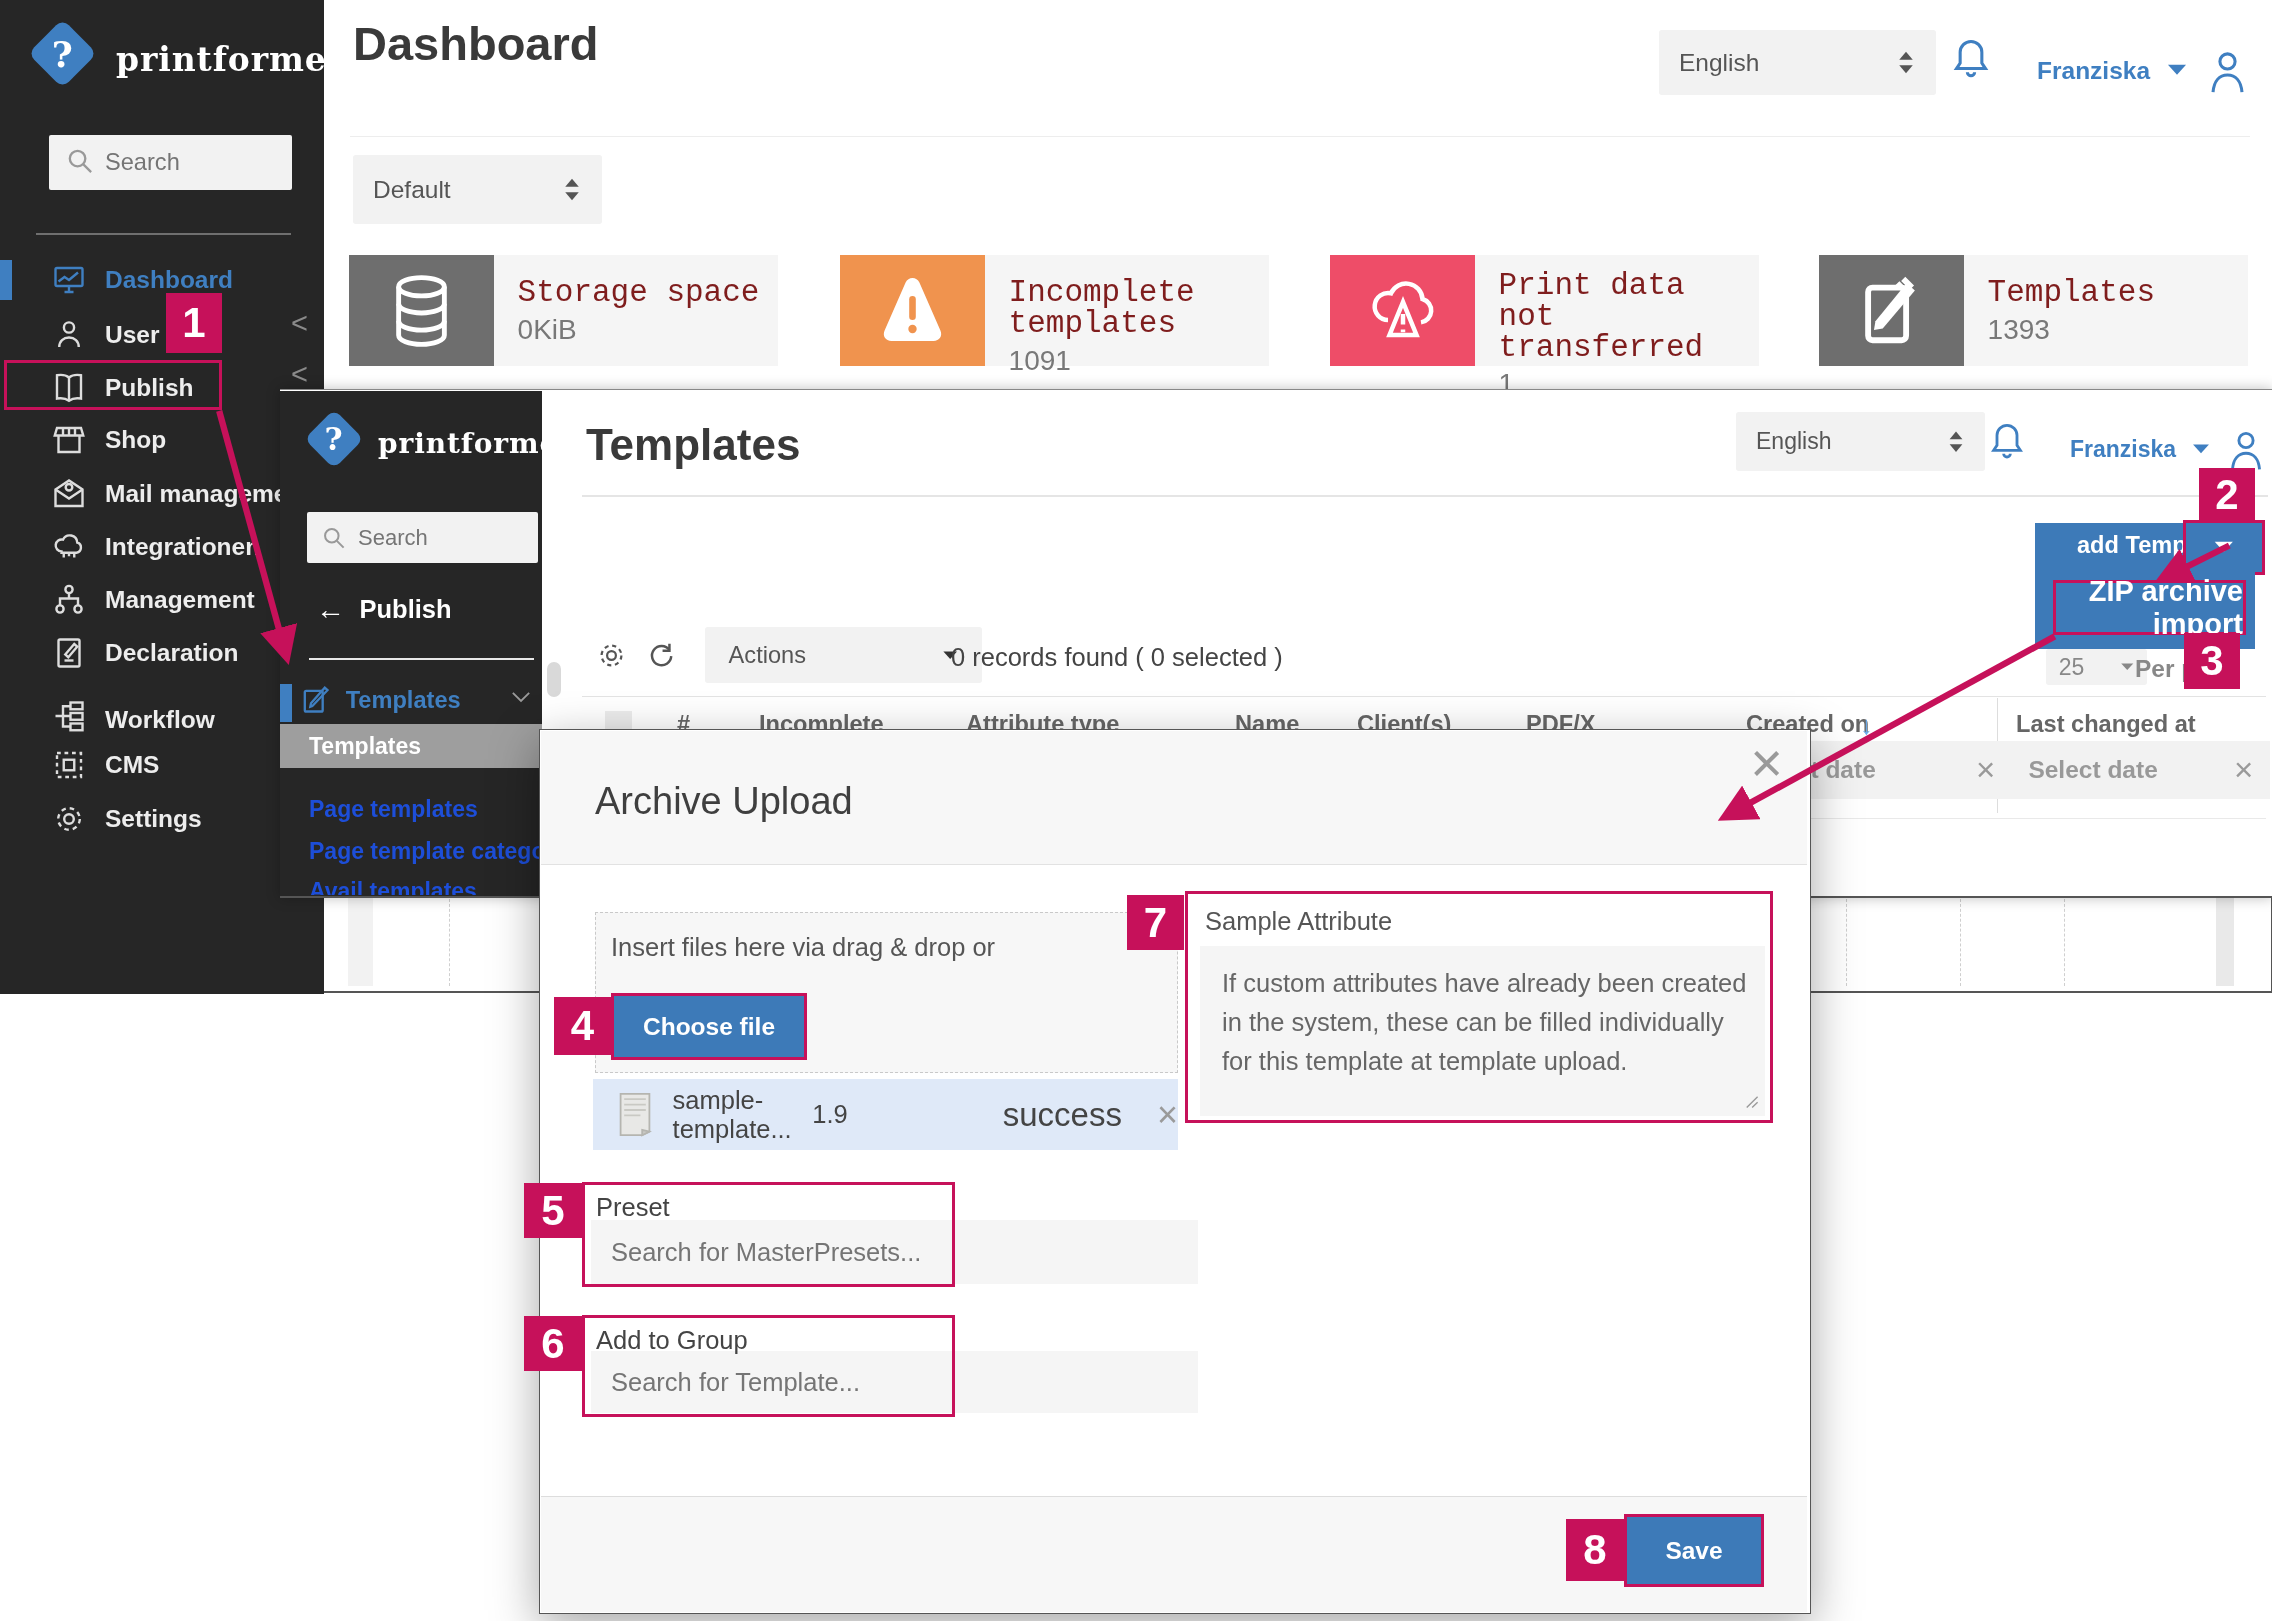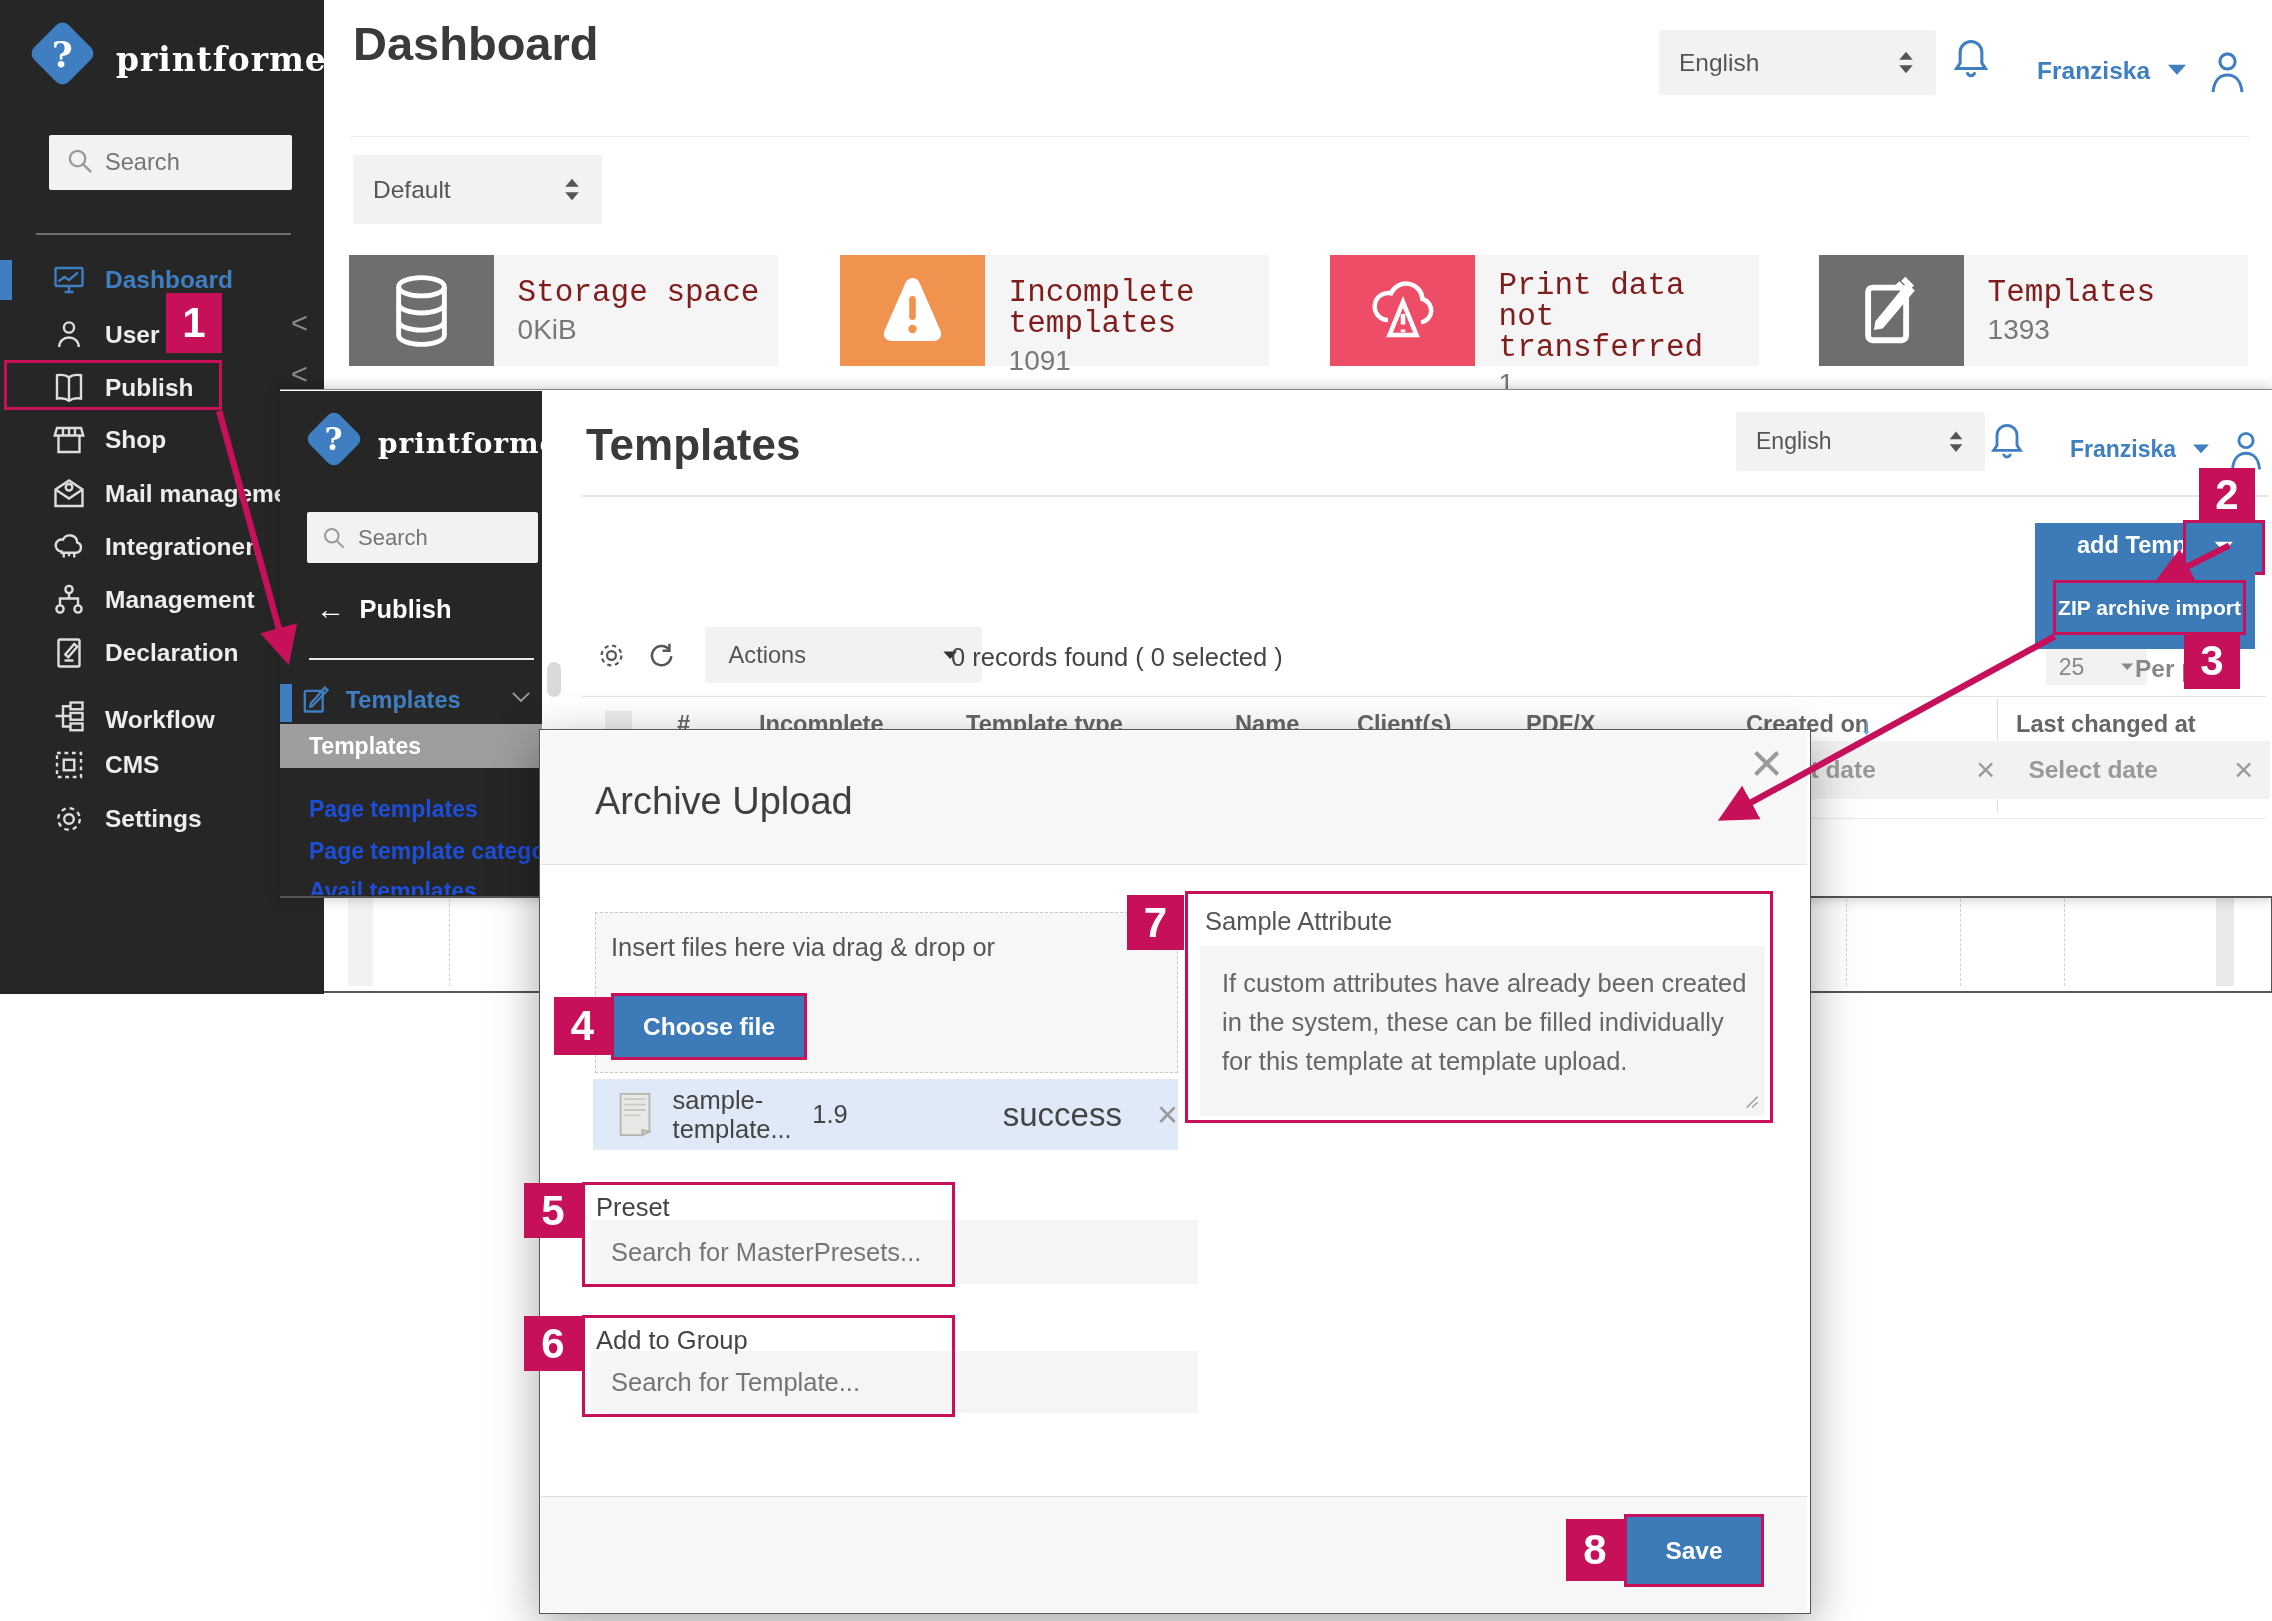--- a/index.html
+++ b/index.html
@@ -370,21 +370,21 @@
 
   <div class="abs blue-btn" style="left:2035px;top:523px;width:220px;height:45px;justify-content:flex-start;">
     <span style="margin-left:42px;font-size:23.6px;">add Template</span>
   </div>
   <div class="abs" style="left:2183px;top:520px;width:76px;height:49px;border:3.6px solid #c6115a;background:#3d7ab8;display:flex;align-items:center;justify-content:center;">
     <svg width="23.6" height="14.5" viewBox="0 0 24 16" fill="#fff">
         <path d="M2 2l10 11L22 2z"></path>
       </svg>
   </div>
   <div class="abs" style="left:2035px;top:567px;width:220px;height:82px;background:#3d7ab8;"></div>
-  <div class="abs blue-btn pink-outline" style="left:2053px;top:580px;width:187px;height:49px;font-size:21px;text-align:right;">
+  <div class="abs blue-btn pink-outline" style="left:2053px;top:580px;width:187px;height:49px;font-size:29px;text-align:right;">
     <span>ZIP archive import</span>
   </div>
 
   <div class="abs select-box" style="left:2046px;top:649px;width:76px;height:36px;font-size:23px;color:#888;padding:0 12.7px;">
     <span>25</span>
     <svg width="14.5" height="10" viewBox="0 0 24 16" fill="#888">
         <path d="M2 2l10 11L22 2z"></path>
       </svg>
   </div>
   <div class="abs" style="left:2135px;top:655px;font-size:24.5px;color:#888;font-weight:bold;">Per p</div>
@@ -406,21 +406,21 @@
     <svg width="16.4" height="11" viewBox="0 0 24 16" fill="#333">
         <path d="M2 2l10 11L22 2z"></path>
       </svg>
   </div>
   <div class="abs" style="left:951px;top:643px;font-size:25.5px;color:#444;">0 records found ( 0 selected )</div>
 
   <div class="abs" style="left:582px;top:696px;width:1684px;height:121px;border-top:0.9px solid #e3e3e3;border-bottom:0.9px solid #e9e9e9;"></div>
   <div class="abs" style="left:605px;top:711px;width:27px;height:25.5px;background:#ececec;"></div>
   <div class="abs th" style="left:677px;top:711px;">#</div>
   <div class="abs th" style="left:759px;top:711px;">Incomplete</div>
-  <div class="abs th" style="left:966px;top:711px;">Template type</div>
+  <div class="abs th" style="left:966px;top:711px;">Attribute type</div>
   <div class="abs th" style="left:1235px;top:711px;">Name</div>
   <div class="abs th" style="left:1357px;top:711px;">Client(s)</div>
   <div class="abs th" style="left:1526px;top:711px;">PDF/X</div>
   <div class="abs th" style="left:1639px;top:733px;">Type</div>
   <div class="abs th" style="left:1746px;top:711px;">Created on</div>
   <div class="abs" style="left:1860px;top:711px;color:#6aabec;font-size:25.5px;">↓</div>
   <div class="abs th" style="left:2016px;top:711px;">Last changed at</div>
   <div class="abs" style="left:1997px;top:698px;width:0.9px;height:115px;background:#ddd;"></div>
 
   <div class="abs date-input" style="left:1730px;top:741px;width:249px;height:58px;">

